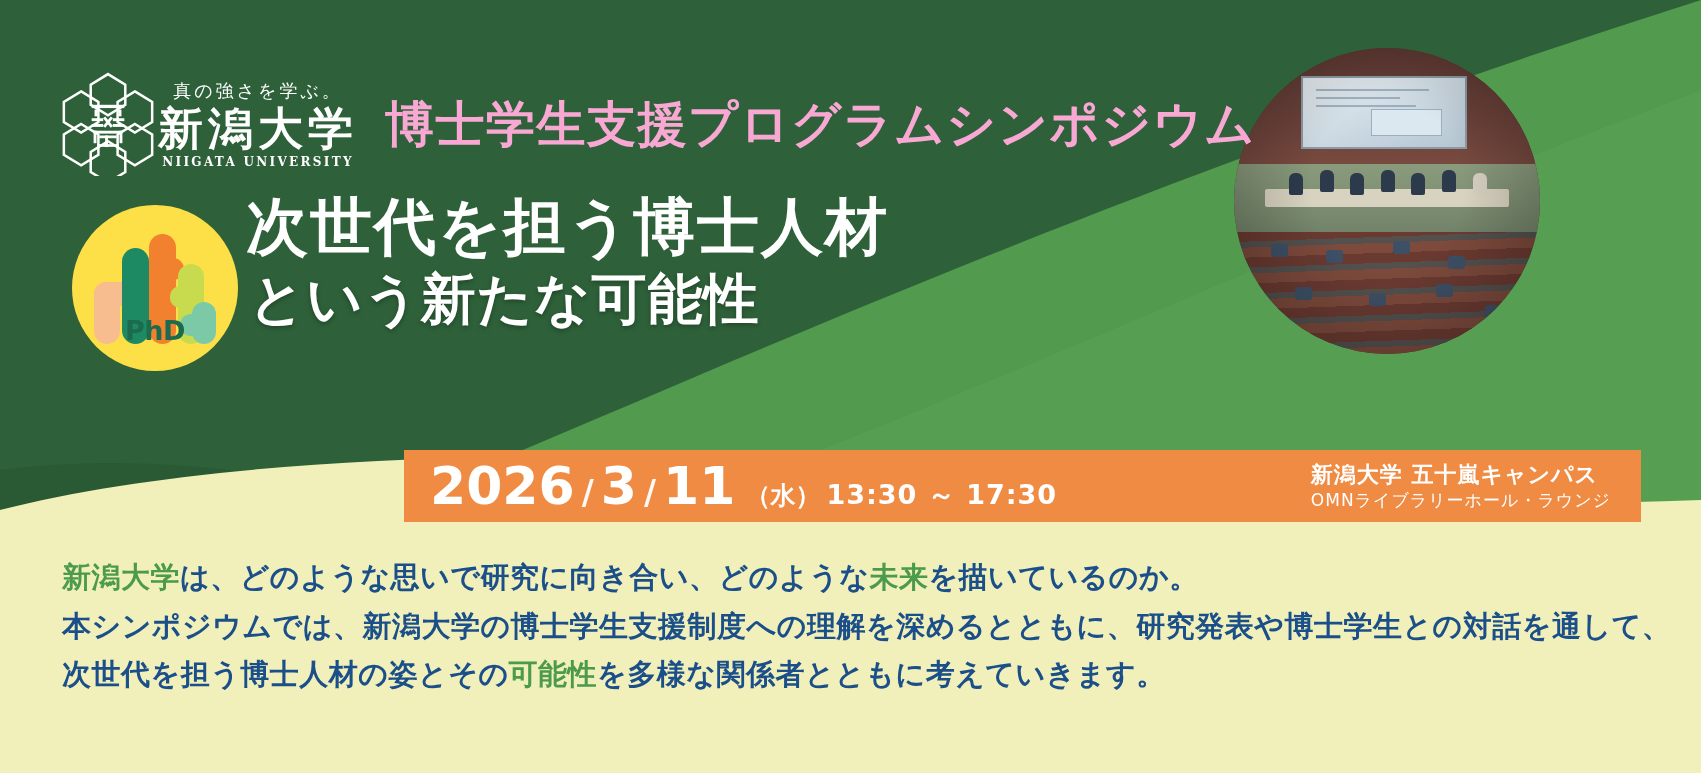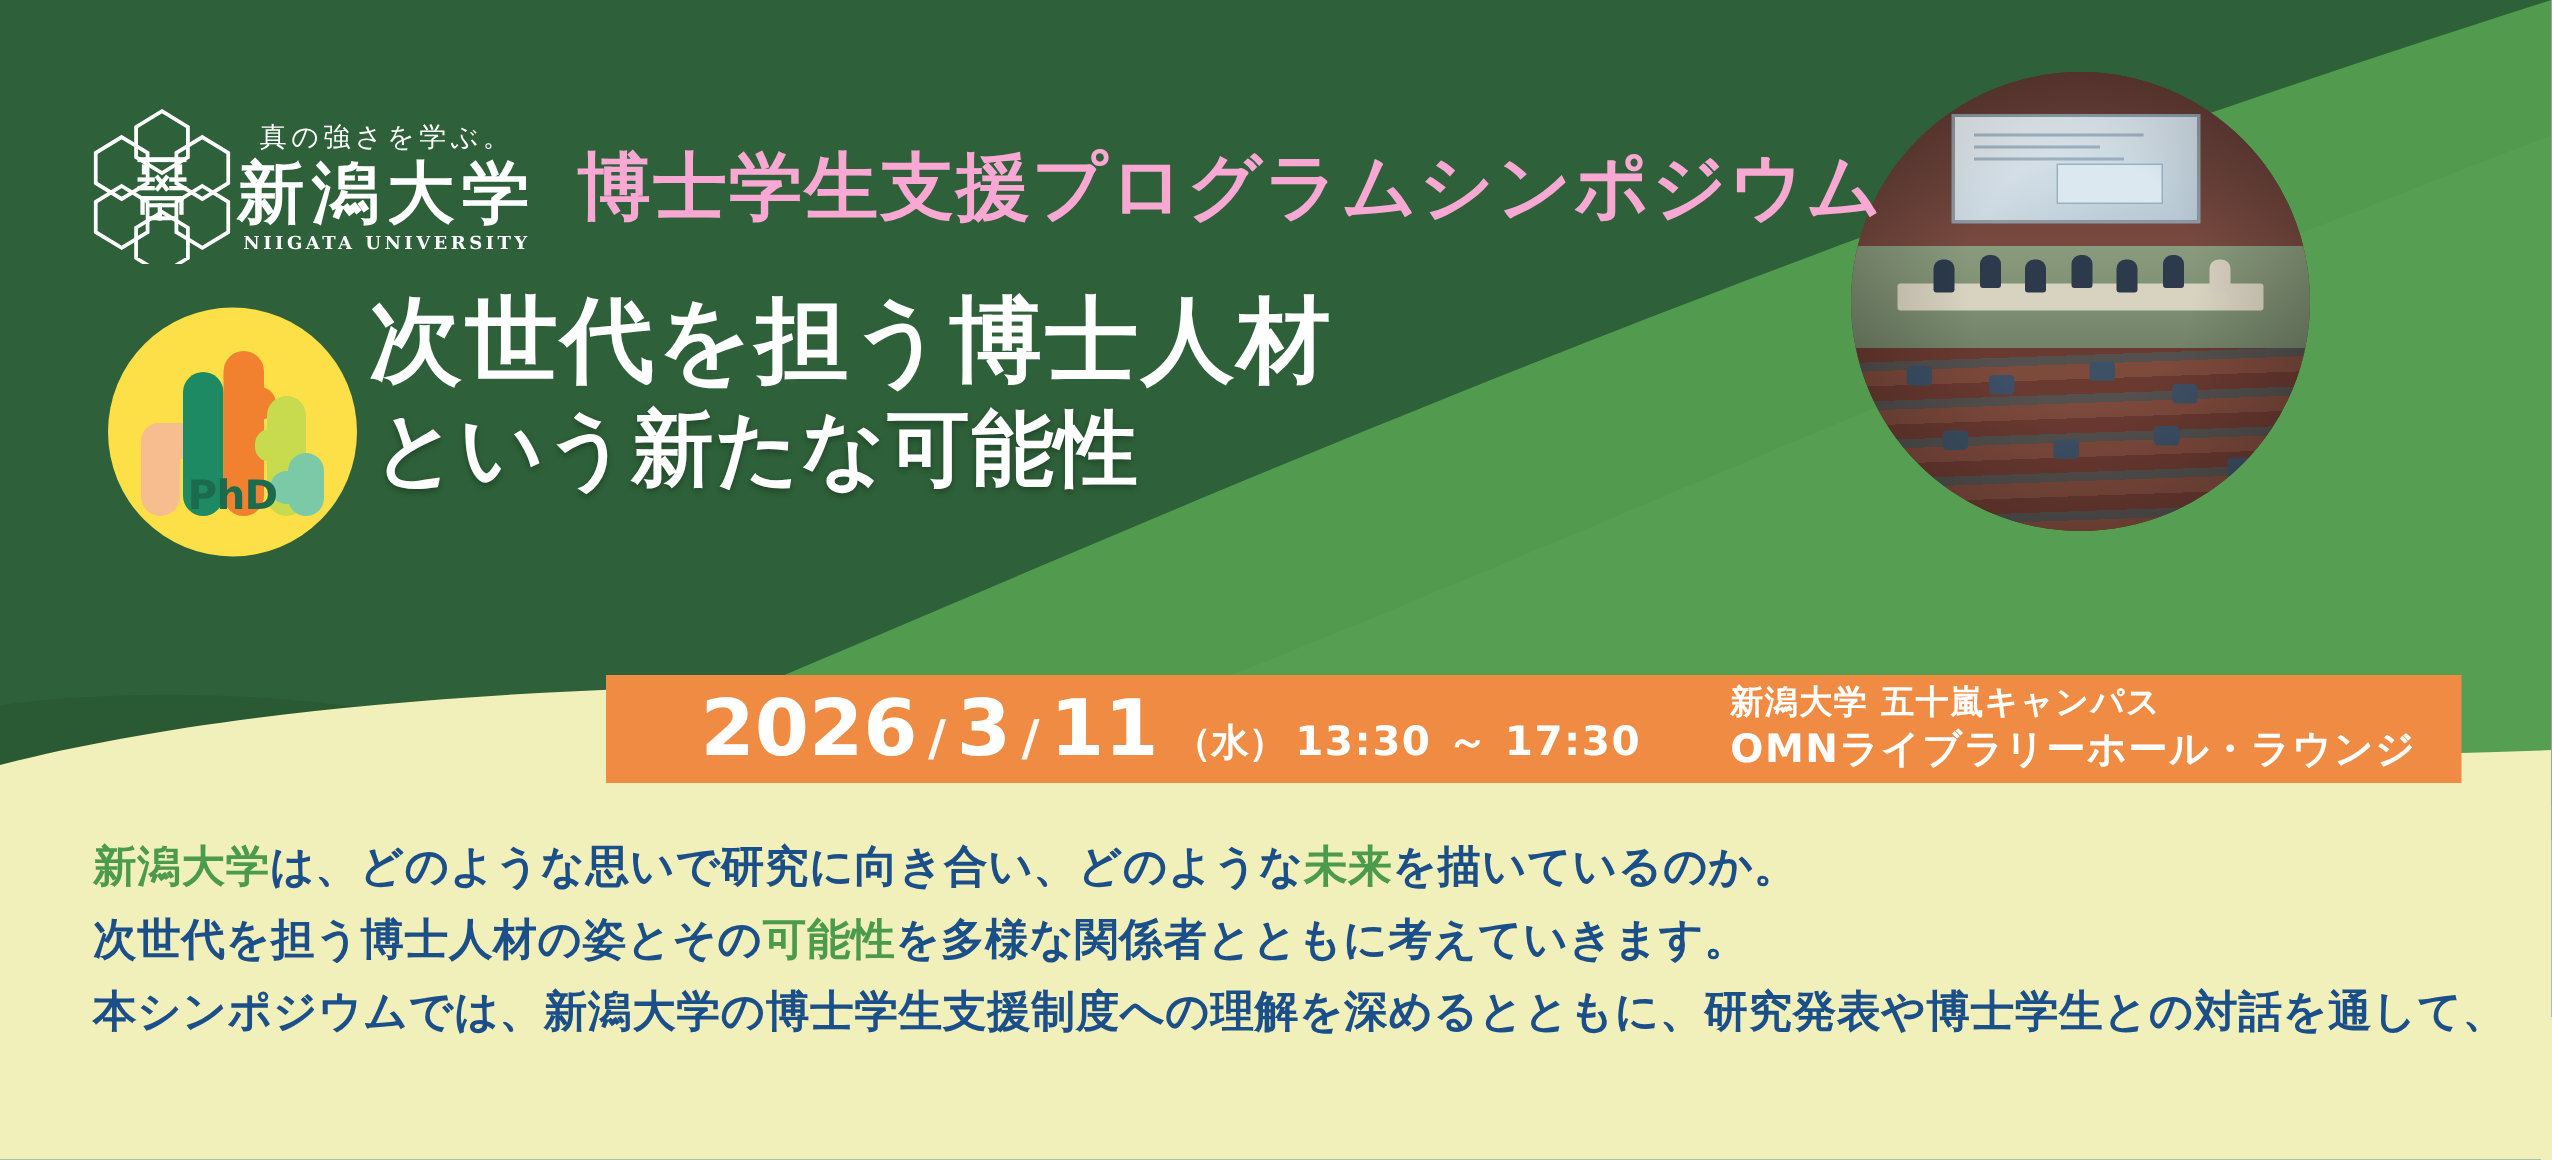--- a/index.html
+++ b/index.html
@@ -160,37 +160,37 @@
     letter-spacing:1px; line-height:1; padding-bottom:7px; margin-left:6px;
     font-family:"DejaVu Sans","Liberation Sans",sans-serif;
     text-shadow:0 2px 5px rgba(0,0,0,.3);
   }
 
   
   .date-bar {
     position:absolute; left:404px; top:450px;
     width:1237px; height:72px;
     background:#f08b43;
-    display:flex; align-items:center;padding-left:37px;
+    display:flex; align-items:center;
   }
   .date-left {
     display:flex; align-items:baseline; white-space:nowrap;
     margin-left:26px; color:#ffffff;
     font-family:"DejaVu Sans","Liberation Sans",sans-serif;
   }
   .d-num { font-size:52px; font-weight:bold; letter-spacing:0px; }
   .d-slash { font-size:33px; font-weight:bold; margin:0 7px; opacity:.95; }
   .d-dow  { font-size:25px; font-weight:bold; margin-left:10px; }
   .d-time { font-size:27px; font-weight:bold; margin-left:6px; letter-spacing:1px; }
   .date-right {
     margin-left:auto; margin-right:30px; text-align:left; color:#ffffff;
     font-family:"DejaVu Sans","Liberation Sans",sans-serif;
   }
   .v-line1 { font-size:22px; font-weight:bold; letter-spacing:1px; line-height:1.32; white-space:nowrap; }
-  .v-line2 { font-size:26px; font-weight:bold; letter-spacing:1px; line-height:1.32; white-space:nowrap; }
+  .v-line2 { font-size:17px; font-weight:normal; letter-spacing:1px; line-height:1.32; white-space:nowrap; }
 
   
   .desc {
     position:absolute; left:62px; top:553px;
     width:1600px;
     font-family:"DejaVu Sans","Liberation Sans",sans-serif;
   }
   .desc-line {
     color:#1b4f8a; font-size:29px; font-weight:bold;
     line-height:1.68; letter-spacing:0.5px; white-space:nowrap;
@@ -322,19 +322,19 @@
     <div class="date-right">
       <div class="v-line1">新潟大学 五十嵐キャンパス</div>
       <div class="v-line2">OMNライブラリーホール・ラウンジ</div>
     </div>
   </div>
 
   <div class="desc">
     <div class="desc-line">
       <span class="hl">新潟大学</span><span>は、どのような思いで研究に向き合い、どのような</span><span class="hl">未来</span><span>を描いているのか。</span>
     </div>
+    <div class="desc-line">本シンポジウムでは、新潟大学の博士学生支援制度への理解を深めるとともに、研究発表や博士学生との対話を通して、</div>
     <div class="desc-line">
       <span>次世代を担う博士人材の姿とその</span><span class="hl">可能性</span><span>を多様な関係者とともに考えていきます。</span>
     </div>
-    <div class="desc-line">本シンポジウムでは、新潟大学の博士学生支援制度への理解を深めるとともに、研究発表や博士学生との対話を通して、</div>
   </div>
 
 </div>
 
 </body></html>

